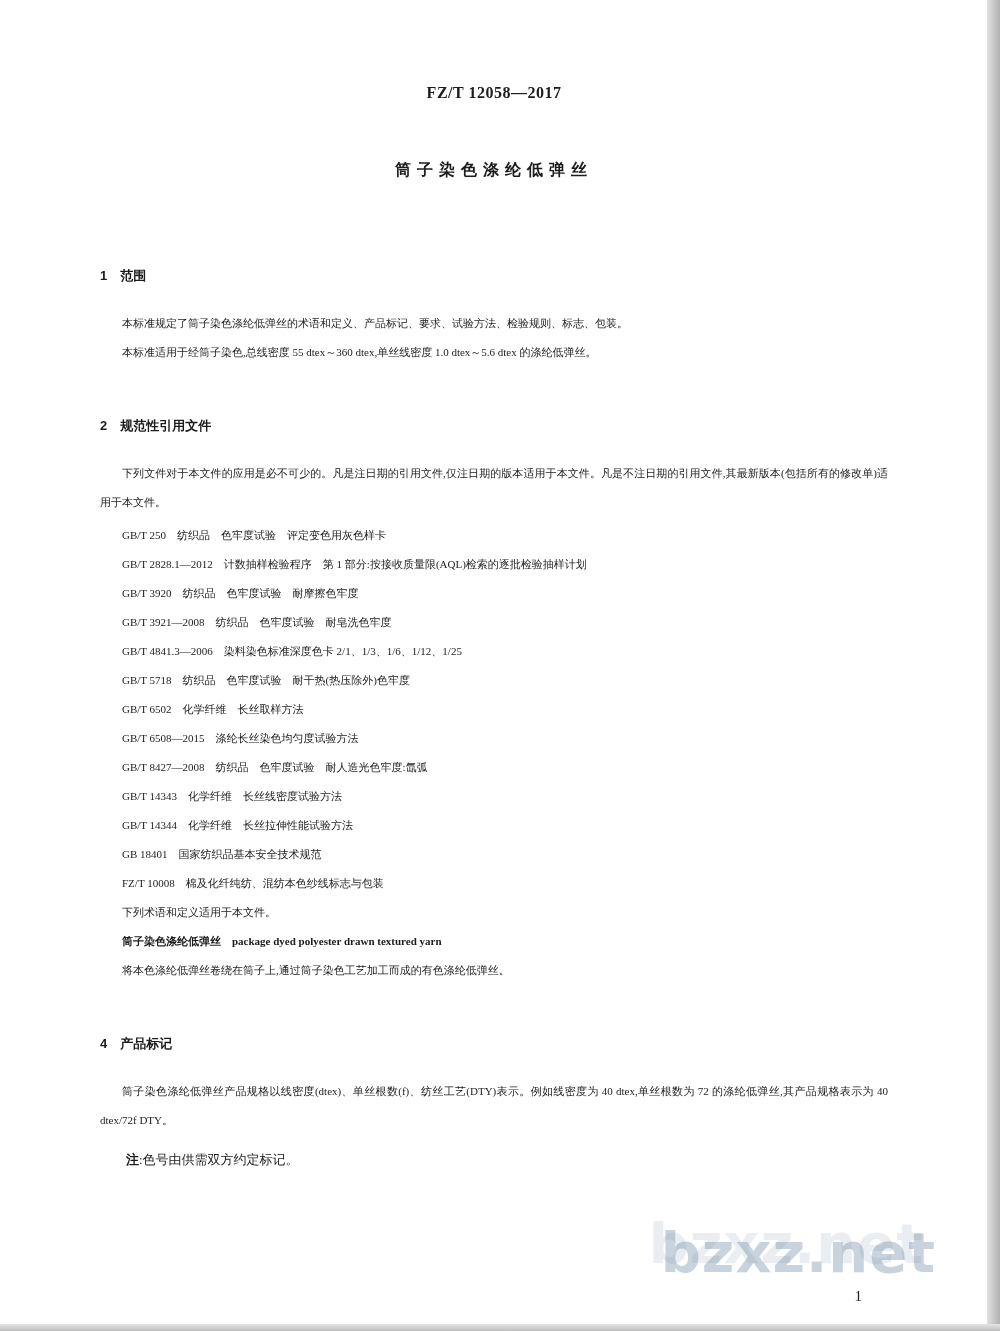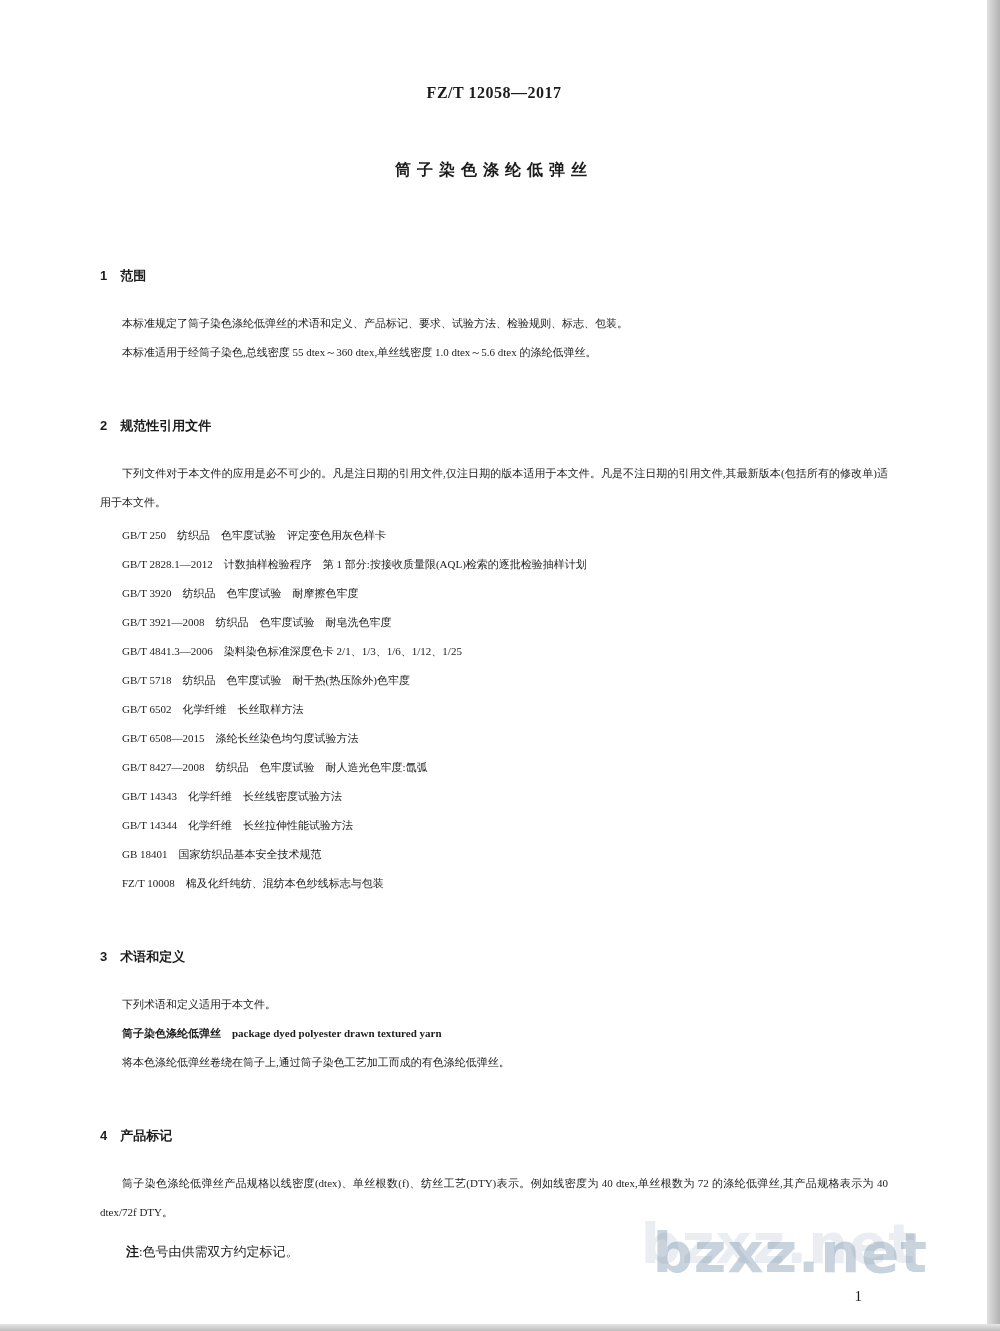--- a/index.html
+++ b/index.html
@@ -58,21 +58,21 @@
     font-family:"Liberation Sans","DejaVu Sans",sans-serif;
   }
   .page-number{
     position:absolute;
     right:138px;
     bottom:26px;
     font-size:15px;
   }
   .watermark{
     position:absolute;
-    right:72px;
+    right:64px;
     bottom:46px;
     font-size:56px;
     font-weight:bold;
     font-family:"DejaVu Sans","Liberation Sans",sans-serif;
     color:rgba(125,150,175,0.42);
     letter-spacing:1px;
     text-shadow:-12px -9px 0 rgba(125,150,175,0.16);
     pointer-events:none;
     user-select:none;
   }
@@ -112,21 +112,20 @@
       <p class="body">GB/T 5718　纺织品　色牢度试验　耐干热(热压除外)色牢度</p>
       <p class="body">GB/T 6502　化学纤维　长丝取样方法</p>
       <p class="body">GB/T 6508—2015　涤纶长丝染色均匀度试验方法</p>
       <p class="body">GB/T 8427—2008　纺织品　色牢度试验　耐人造光色牢度:氙弧</p>
       <p class="body">GB/T 14343　化学纤维　长丝线密度试验方法</p>
       <p class="body">GB/T 14344　化学纤维　长丝拉伸性能试验方法</p>
       <p class="body">GB 18401　国家纺织品基本安全技术规范</p>
       <p class="body">FZ/T 10008　棉及化纤纯纺、混纺本色纱线标志与包装</p>
     </div>
 
-    <h2 class="sec-heading">3　术语和定义</h2>
     <p class="body">下列术语和定义适用于本文件。</p>
     <p class="body term">筒子染色涤纶低弹丝　package dyed polyester drawn textured yarn</p>
     <p class="body">将本色涤纶低弹丝卷绕在筒子上,通过筒子染色工艺加工而成的有色涤纶低弹丝。</p>
 
     <h2 class="sec-heading">4　产品标记</h2>
     <p class="body">筒子染色涤纶低弹丝产品规格以线密度(dtex)、单丝根数(f)、纺丝工艺(DTY)表示。例如线密度为 40 dtex,单丝根数为 72 的涤纶低弹丝,其产品规格表示为 40 dtex/72f DTY。</p>
     <div class="note">
       <span class="note-label">注</span><span>:色号由供需双方约定标记。</span>
     </div>
 

